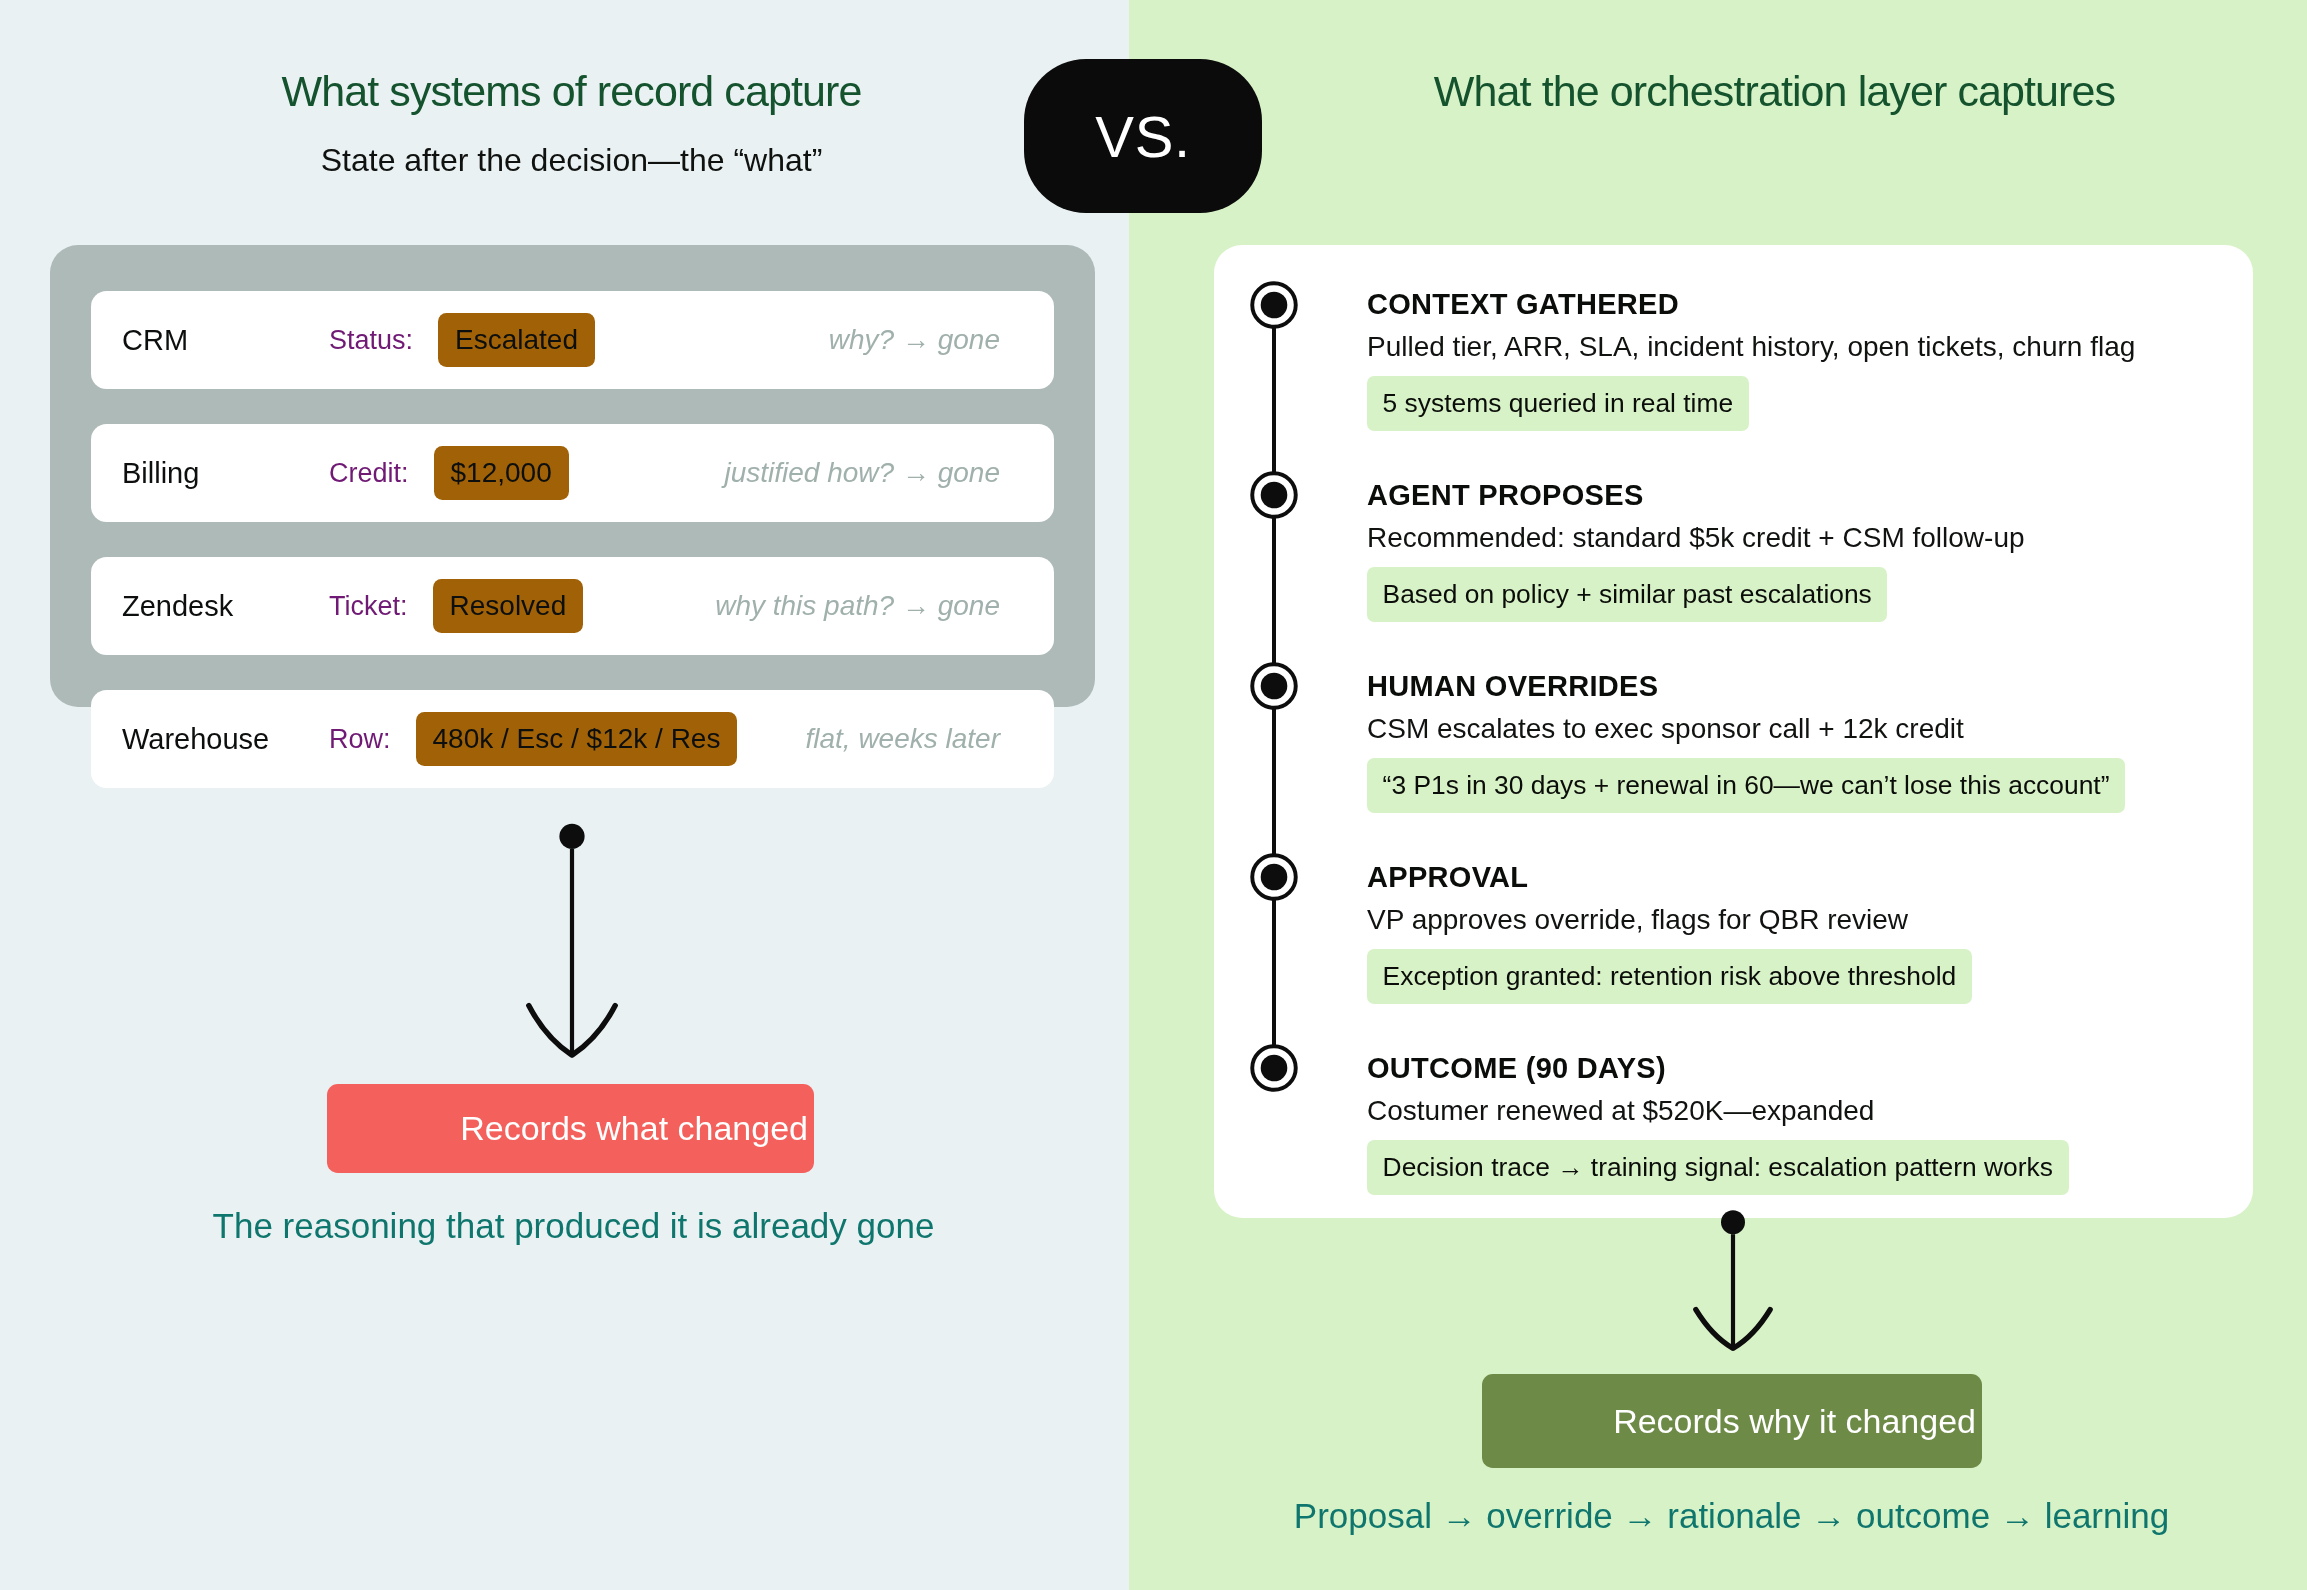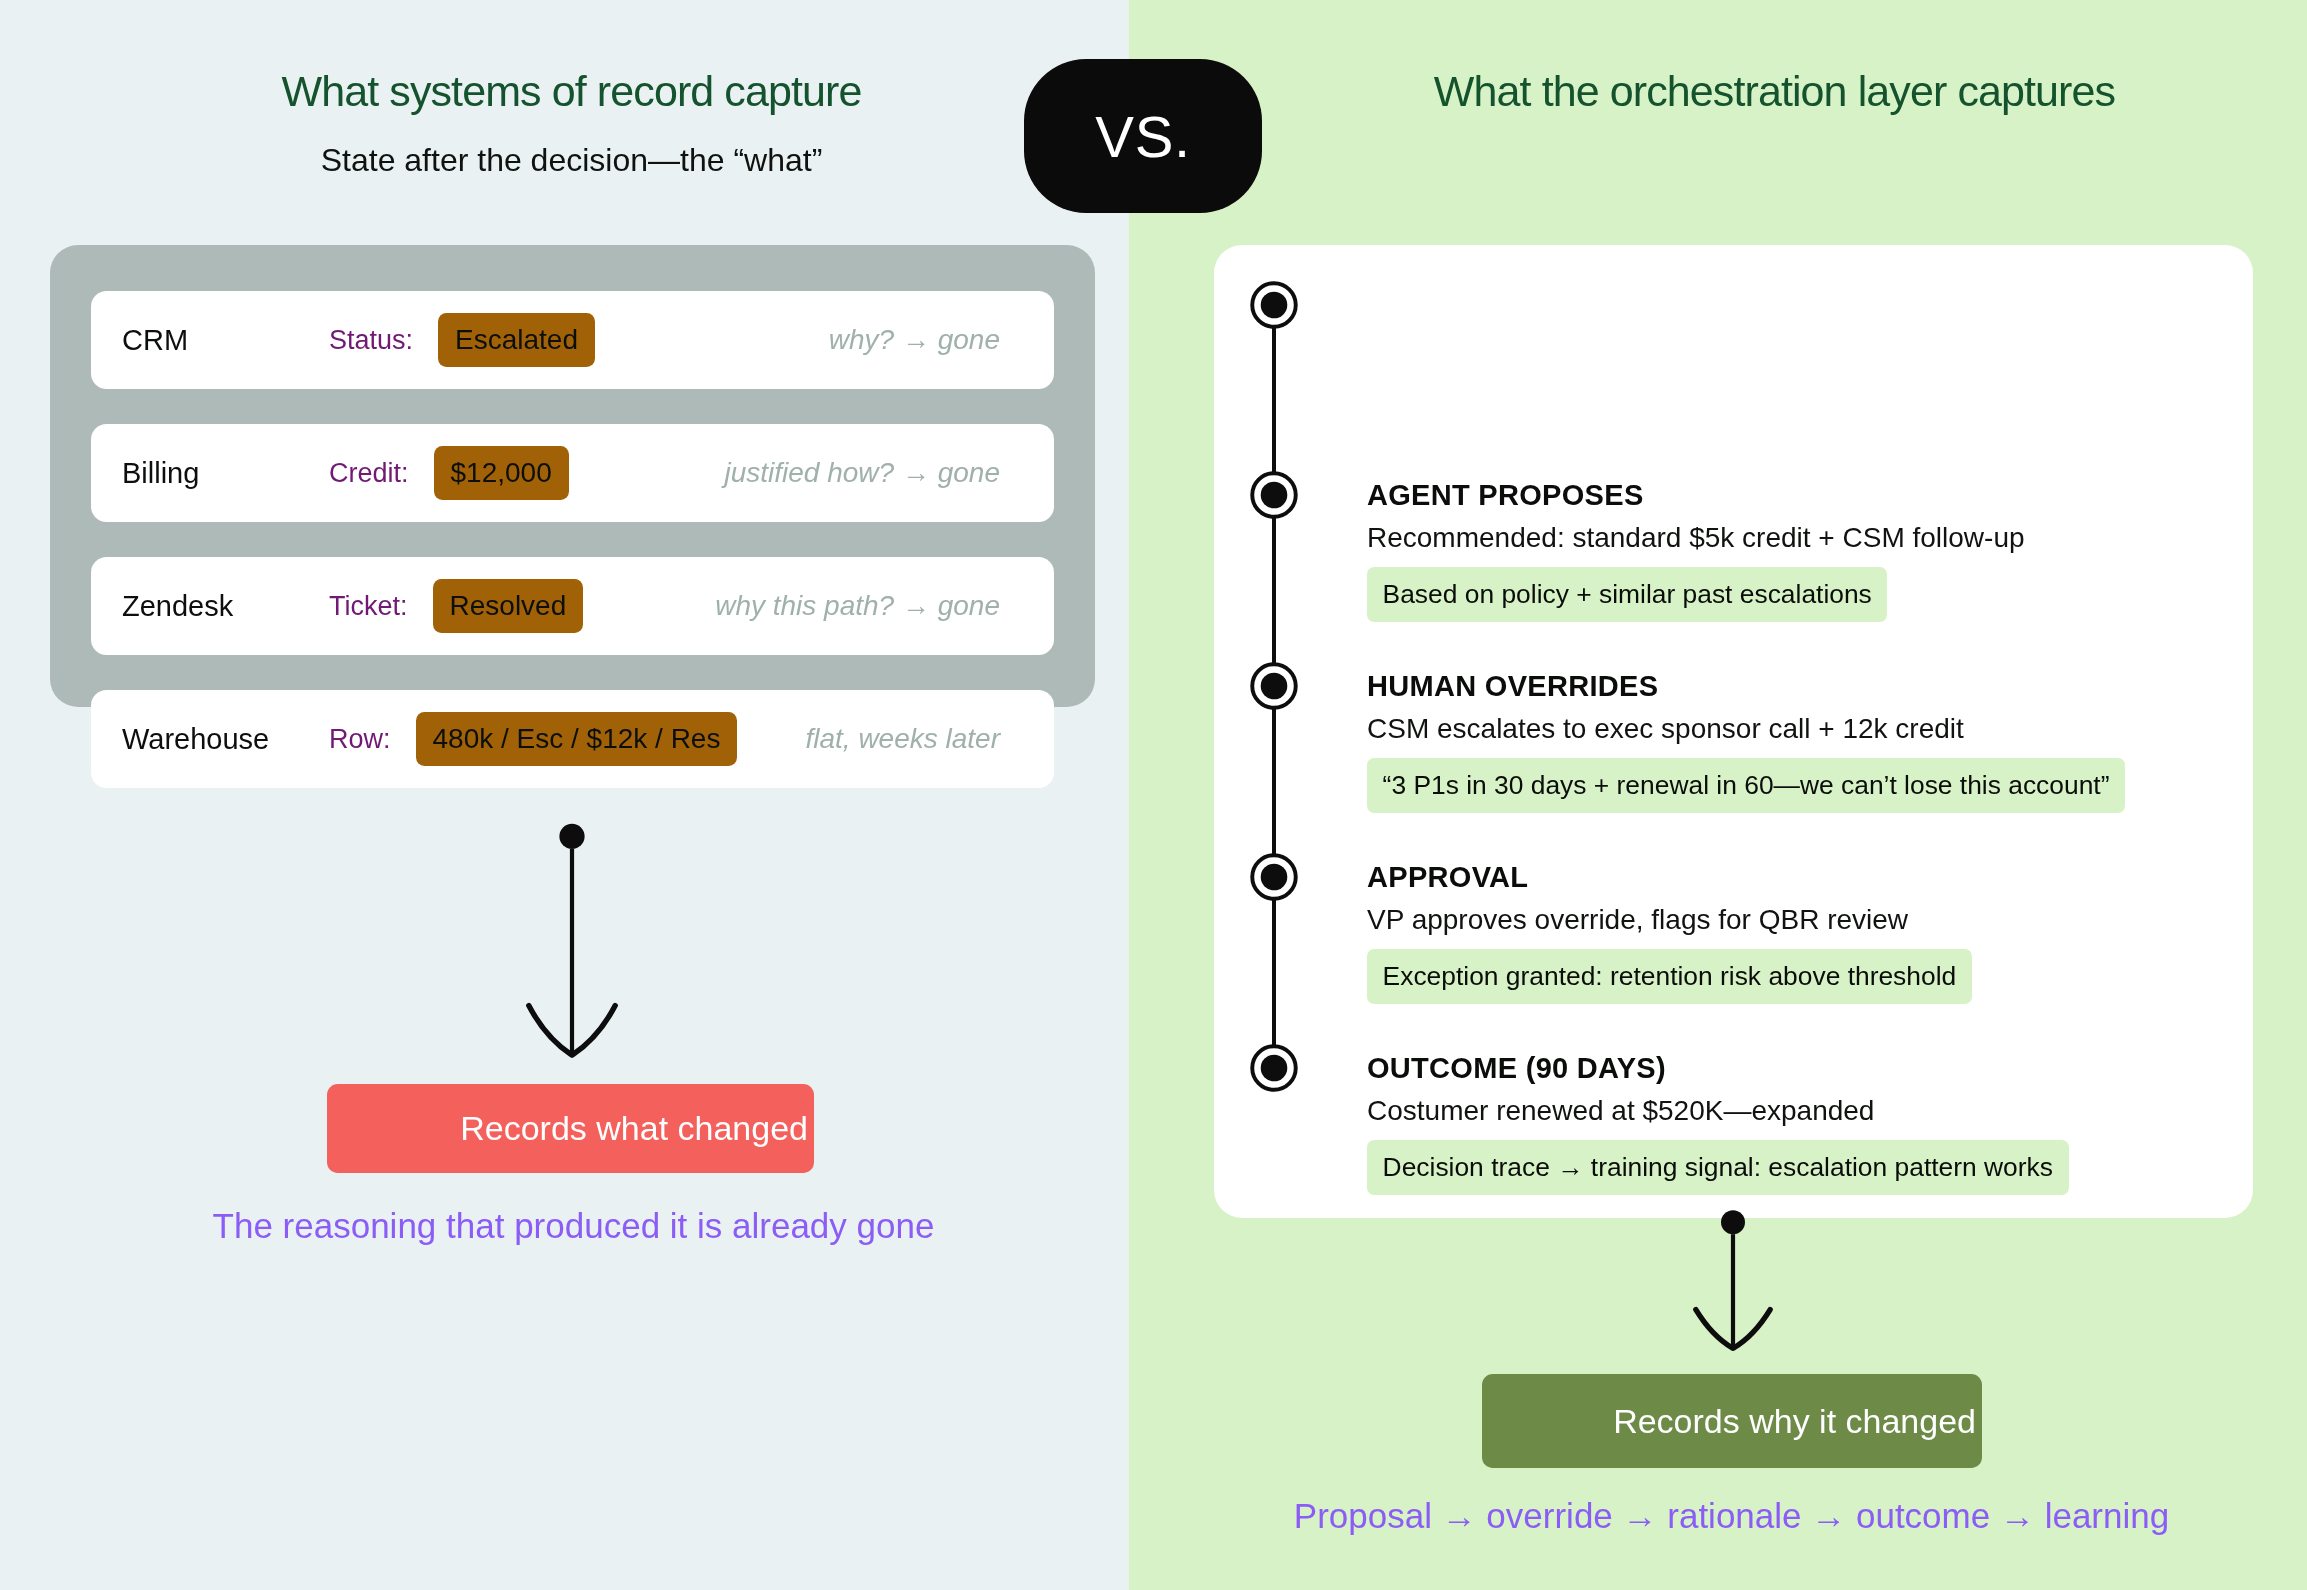--- a/index.html
+++ b/index.html
@@ -48,21 +48,21 @@
   .arrow-right{left:1673px;top:1209px;}
 
   .big-btn{
     position:absolute;border:none;display:flex;align-items:center;justify-content:flex-end;
     color:#ffffff;font-size:34px;font-weight:400;border-radius:10.8px;cursor:pointer;
     font-family:"Liberation Sans", sans-serif;
   }
   .btn-red{left:327px;top:1084px;width:487px;height:89px;background:#f4615c;}
   .btn-green{left:1482px;top:1374px;width:500px;height:94px;background:#6d8a47;}
 
-  .caption{position:absolute;font-size:35px;font-weight:500;text-align:center;color:#8b5cf6;}
+  .caption{position:absolute;font-size:35px;font-weight:500;text-align:center;color:#0f766e;}
   .caption-left{left:99px;top:1206px;width:949px;}
   .caption-right{left:1263px;top:1496px;width:937px;}
 
   
   .trace-card{
     position:absolute;left:1214px;top:245px;width:1039px;height:973px;
     background:#ffffff;border-radius:28px;
   }
   .trace-line{position:absolute;left:58px;top:59px;width:3.6px;height:763px;background:#0d0d0d;}
   .node{position:absolute;left:31px;width:58px;height:58px;}
@@ -152,20 +152,25 @@
     </svg>
     <svg class="node" style="top:603px" viewBox="0 0 96 96">
       <circle cx="48" cy="48" r="36" fill="#ffffff" stroke="#0d0d0d" stroke-width="6.5"></circle>
       <circle cx="48" cy="48" r="22" fill="#0d0d0d"></circle>
     </svg>
     <svg class="node" style="top:794px" viewBox="0 0 96 96">
       <circle cx="48" cy="48" r="36" fill="#ffffff" stroke="#0d0d0d" stroke-width="6.5"></circle>
       <circle cx="48" cy="48" r="22" fill="#0d0d0d"></circle>
     </svg>
 
+    <div class="step" style="top:43px">
+      <div class="step-title">CONTEXT GATHERED</div>
+      <div class="step-body">Pulled tier, ARR, SLA, incident history, open tickets, churn flag</div>
+      <div class="step-chip">5 systems queried in real time</div>
+    </div>
     <div class="step" style="top:234px">
       <div class="step-title">AGENT PROPOSES</div>
       <div class="step-body">Recommended: standard $5k credit + CSM follow-up</div>
       <div class="step-chip">Based on policy + similar past escalations</div>
     </div>
     <div class="step" style="top:425px">
       <div class="step-title">HUMAN OVERRIDES</div>
       <div class="step-body">CSM escalates to exec sponsor call + 12k credit</div>
       <div class="step-chip">“3 P1s in 30 days + renewal in 60—we can’t lose this account”</div>
     </div>

